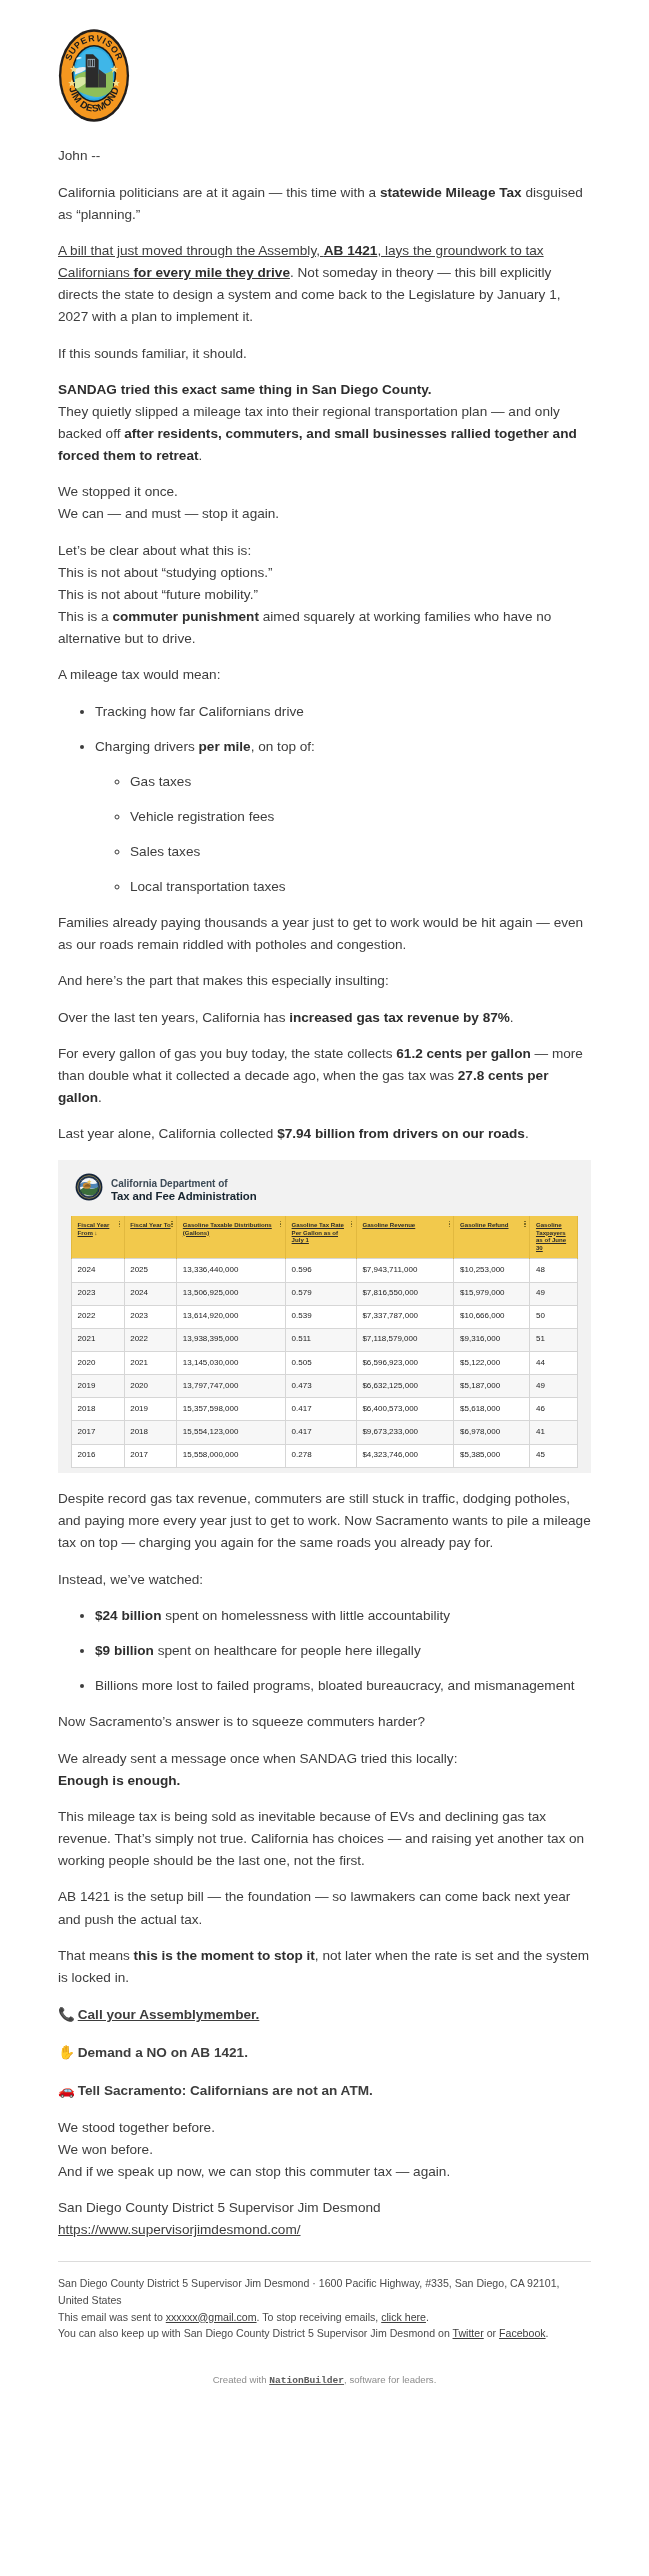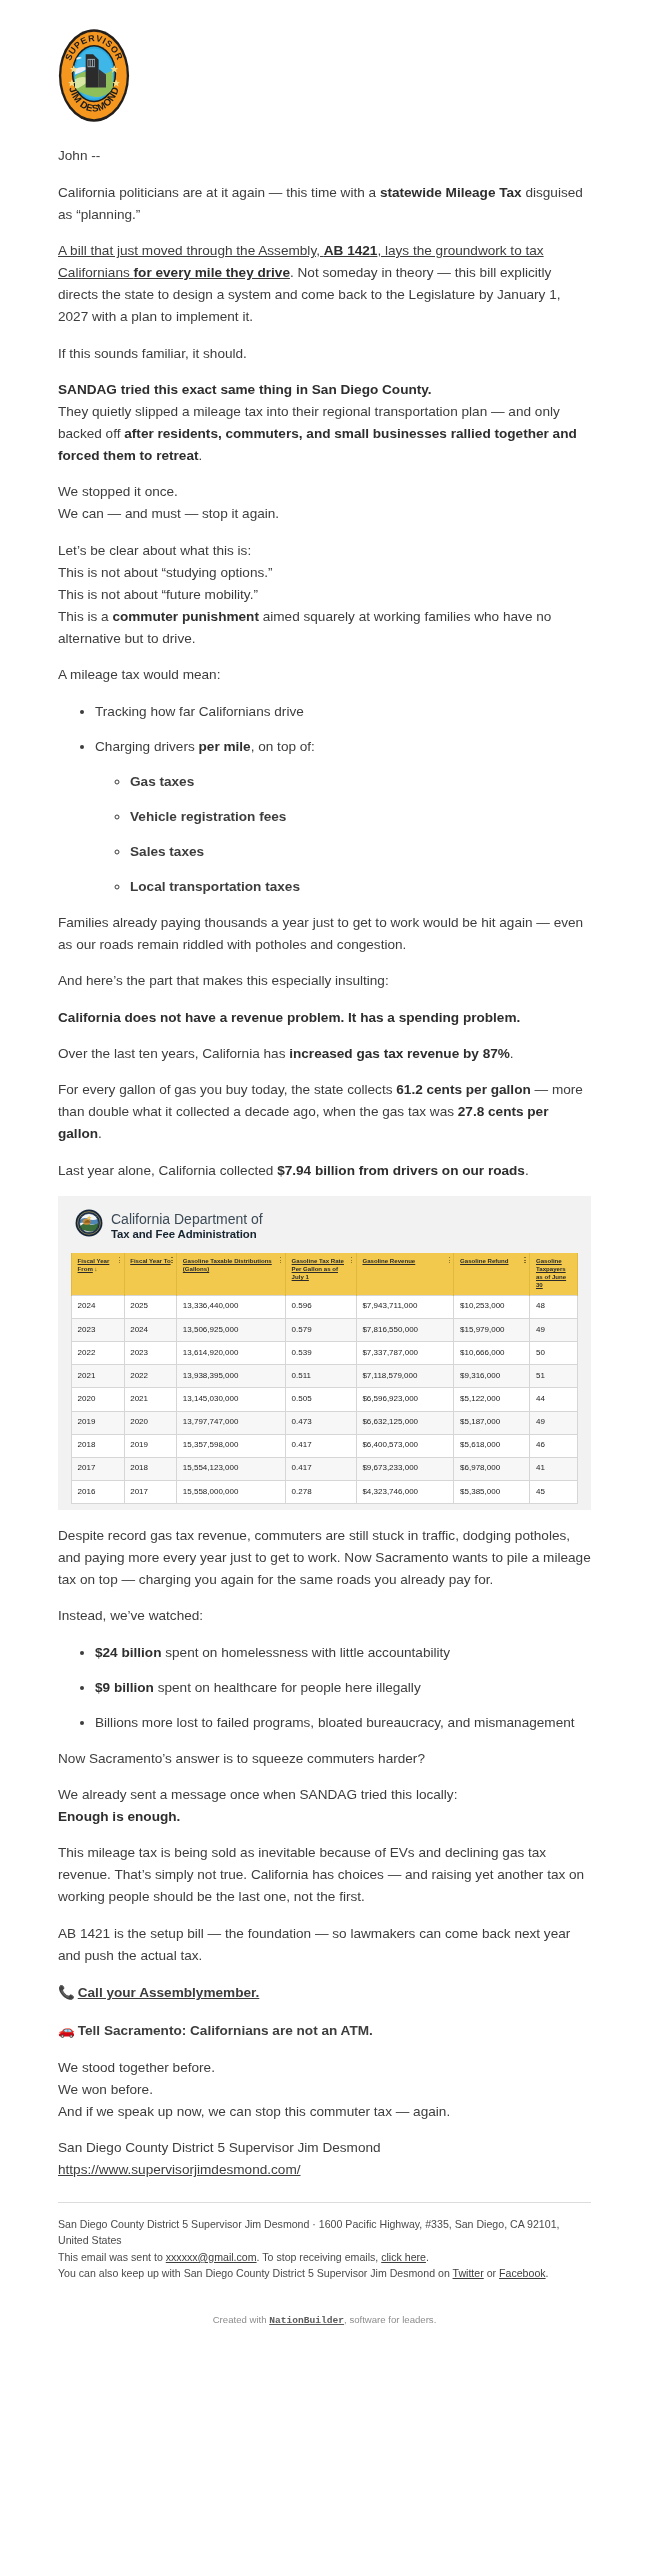--- a/index.html
+++ b/index.html
@@ -49,21 +49,20 @@
     padding-left: 37px;
     list-style-type: disc;
   }
   ul.level1 > li {
     margin-bottom: 13px;
   }
   ul.level2 {
     margin: 13px 0 3.7px 0;
     padding-left: 35px;
     list-style-type: circle;
-    font-weight: bold;
   }
   ul.level2 > li { margin-bottom: 13px; }
   ul.level2 > li:last-child { margin-bottom: 0; }
 
   .cta-line {
     margin: 0;
     font-weight: bold;
     line-height: 1.72;
   }
   .cta-line .emo { font-style: normal; margin-right: 2.8px; }
@@ -79,23 +78,24 @@
   .fig-inner { padding: 0 13px; }
   .cdtfa-head {
     display: flex;
     align-items: center;
     gap: 8.3px;
     padding: 3.7px 0 8.3px 3.7px;
   }
   .cdtfa-seal { flex: 0 0 auto; }
   .cdtfa-title { line-height: 1.14; }
   .cdtfa-title .l1 {
-    font-size: 14px;
+    font-size: 10px;
     color: #3c4a56;
     display: block;
+    font-weight: bold;
   }
   .cdtfa-title .l2 {
     font-size: 11.4px;
     font-weight: bold;
     color: #16242f;
     display: block;
     letter-spacing: -0.1px;
   }
   table.gastable {
     border-collapse: collapse;
@@ -269,23 +269,20 @@
           <li>Sales taxes</li>
           <li>Local transportation taxes</li>
         </ul>
       </li>
     </ul>
 
     <p>Families already paying thousands a year just to get to work would be hit again — even as our roads remain riddled with potholes and congestion.</p>
 
     <p>And here’s the part that makes this especially insulting:</p>
 
-    <p>
-      <b>California does not have a revenue problem. It has a spending problem.</b>
-    </p>
 
     <p>
       <span>Over the last ten years, California has </span><b>increased gas tax revenue by 87%</b><span>.</span>
     </p>
 
     <p>
       <span>For every gallon of gas you buy today, the state collects </span><b>61.2 cents per gallon</b><span> — more than double what it collected a decade ago, when the gas tax was </span><b>27.8 cents per gallon</b><span>.</span>
     </p>
 
     <p>
@@ -488,26 +485,32 @@
 
     <p>
       <span>We already sent a message once when SANDAG tried this locally:</span><br>
       <b>Enough is enough.</b>
     </p>
 
     <p>This mileage tax is being sold as inevitable because of EVs and declining gas tax revenue. That’s simply not true. California has choices — and raising yet another tax on working people should be the last one, not the first.</p>
 
     <p>AB 1421 is the setup bill — the foundation — so lawmakers can come back next year and push the actual tax.</p>
 
+    <p>
+      <span>That means </span><b>this is the moment to stop it</b><span>, not later when the rate is set and the system is locked in.</span>
+    </p>
 
     <div style="margin-bottom:14.4px;">
       <p class="cta-line">
         <i class="emo">📞</i><span class="cta-underline">Call your Assemblymember.</span>
       </p>
       <p class="cta-line">
+        <i class="emo">✋</i><span>Demand a NO on AB 1421.</span>
+      </p>
+      <p class="cta-line">
         <i class="emo">🚗</i><span>Tell Sacramento: Californians are not an ATM.</span>
       </p>
     </div>
 
     <p>
       <span>We stood together before.</span><br>
       <span>We won before.</span><br>
       <span>And if we speak up now, we can stop this commuter tax — again.</span>
     </p>
 

